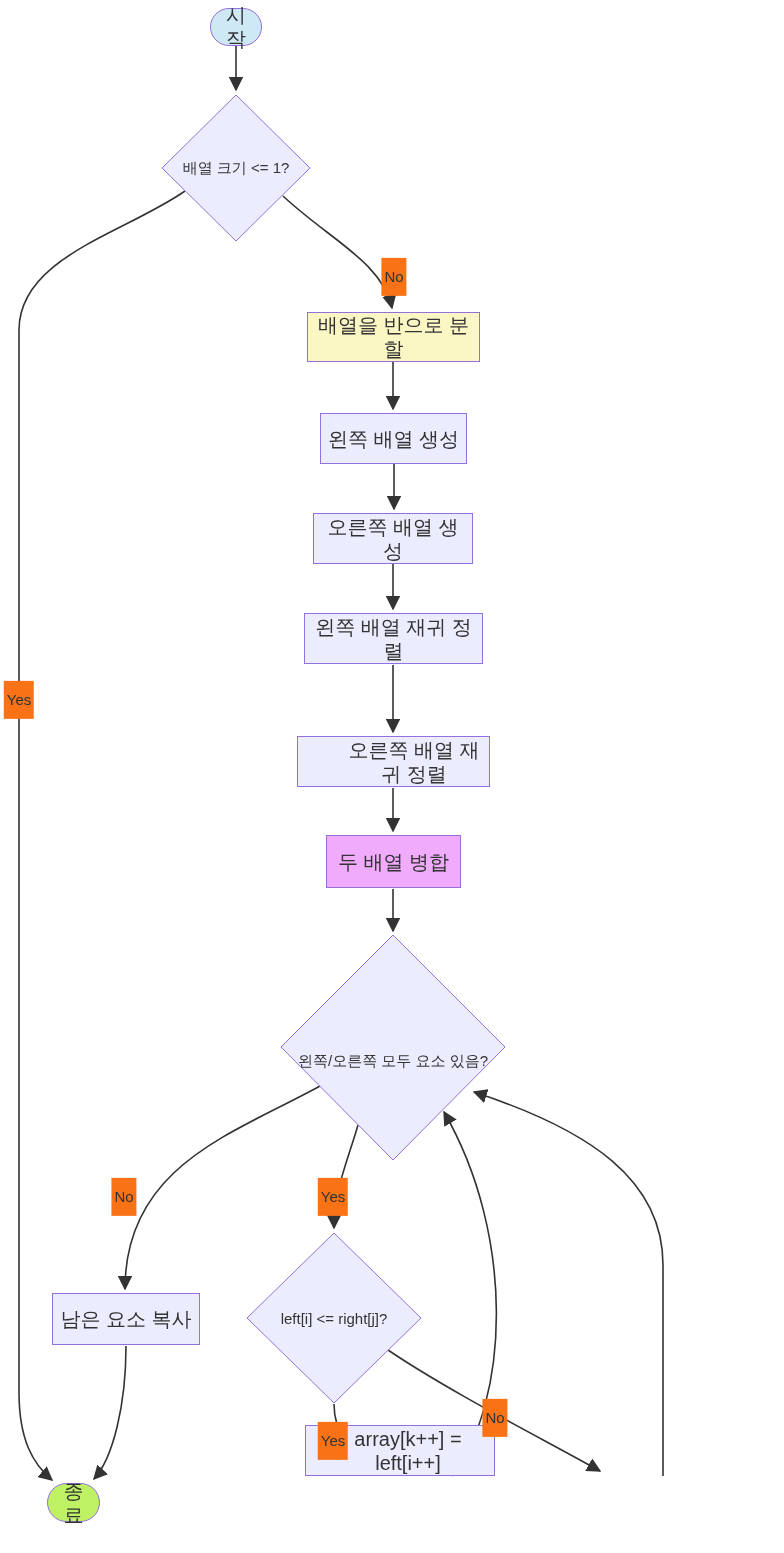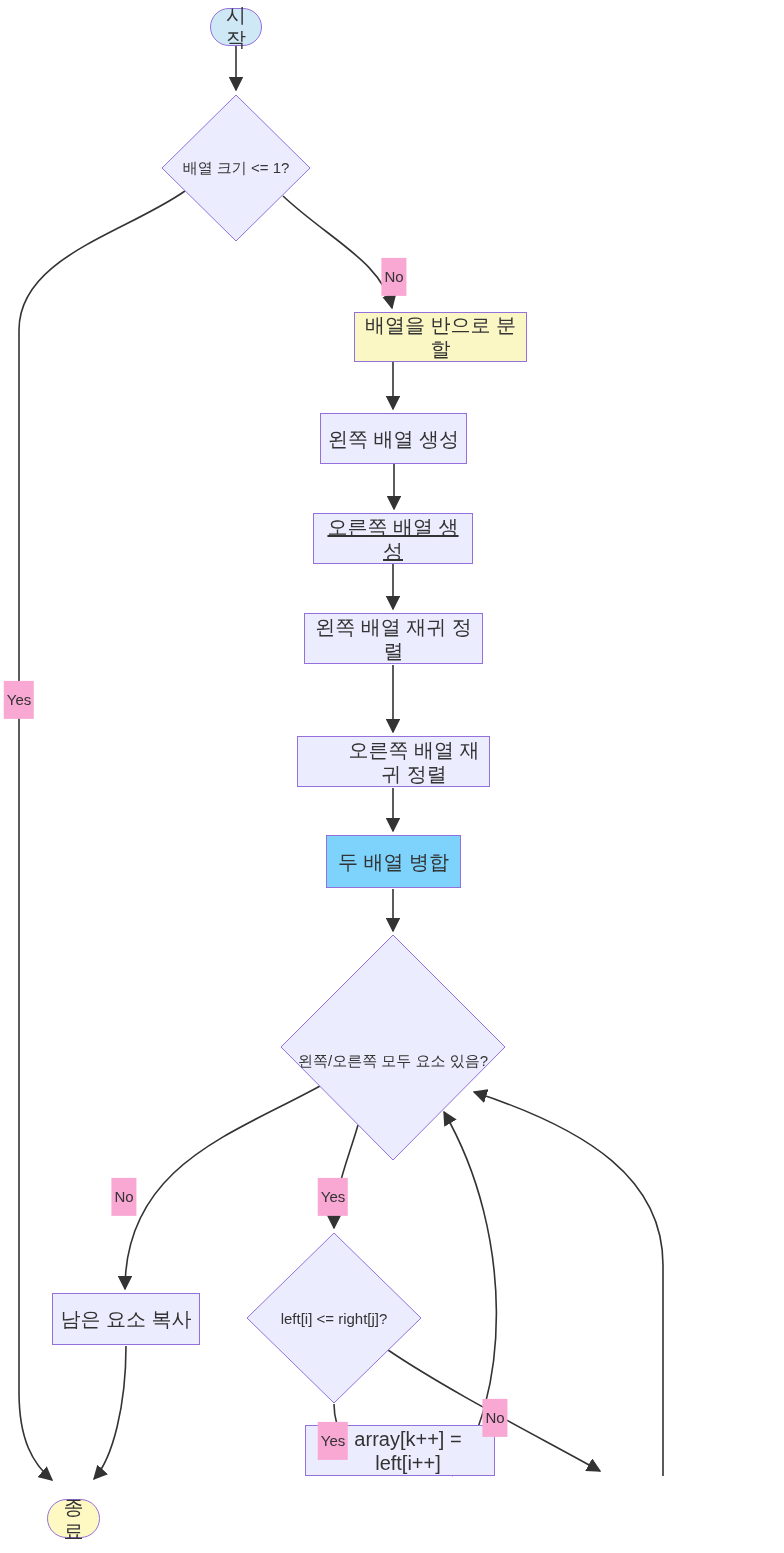--- a/index.html
+++ b/index.html
@@ -19,33 +19,33 @@
     display:flex;align-items:center;justify-content:center;
     box-sizing:border-box;
     border:1px solid #9370DB;
     background:#ECECFF;
     font-size:20px;text-align:center;
     line-height:1.2;
     padding:2px 6px;
   }
   .stadium{border-radius:20px;}
   .fill-start{background:#cfe8f6;}
-  .fill-end{background:#fef9c3;margin-top:16px;}
-  .fill-split{background:#fbf7c5;margin-left:47px;}
-  .fill-merge{background:#7dd3fc;}
+  .fill-end{background:#bef264;}
+  .fill-split{background:#fbf7c5;}
+  .fill-merge{background:#f0abfc;}
   .diamond-label{
     position:absolute;
     display:flex;align-items:center;justify-content:center;
     font-size:15px;text-align:center;
     pointer-events:none;
   }
   .edge-label{
     position:absolute;
     transform:translate(-50%,-50%);
-    background:#f9a8d4;
+    background:#f97316;
     padding:9px 3px;
     font-size:15px;
     line-height:1.35;
     white-space:nowrap;
   }
 </style>
 </head>
 <body>
 
 <div class="canvas">
@@ -80,21 +80,21 @@
   </svg>
 
   <div class="node stadium fill-start" style="left:210px;top:8px;width:52px;height:38px;">시작</div>
 
   <div class="diamond-label" style="left:146px;top:158px;width:180px;height:20px;">배열 크기 &lt;= 1?</div>
 
   <div class="node fill-split" style="left:307px;top:312px;width:173px;height:50px;">배열을 반으로 분할</div>
 
   <div class="node" style="left:320px;top:413px;width:147px;height:51px;">왼쪽 배열 생성</div>
 
-  <div class="node" style="left:313px;top:513px;width:160px;height:51px;text-decoration:underline;">오른쪽 배열 생성</div>
+  <div class="node" style="left:313px;top:513px;width:160px;height:51px;">오른쪽 배열 생성</div>
 
   <div class="node" style="left:304px;top:613px;width:179px;height:51px;">왼쪽 배열 재귀 정렬</div>
 
   <div class="node" style="left:297px;top:736px;width:193px;height:51px;padding-left:47px;">오른쪽 배열 재귀 정렬</div>
 
   <div class="node fill-merge" style="left:326px;top:835px;width:135px;height:53px;">두 배열 병합</div>
 
   <div class="diamond-label" style="left:283px;top:1051px;width:220px;height:20px;">왼쪽/오른쪽 모두 요소 있음?</div>
 
   <div class="diamond-label" style="left:244px;top:1308px;width:180px;height:20px;">left[i] &lt;= right[j]?</div>

